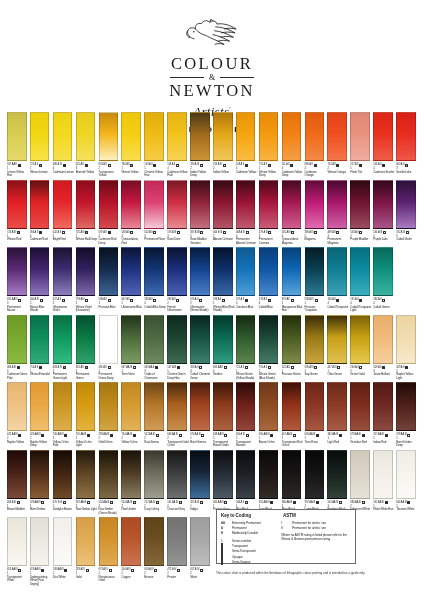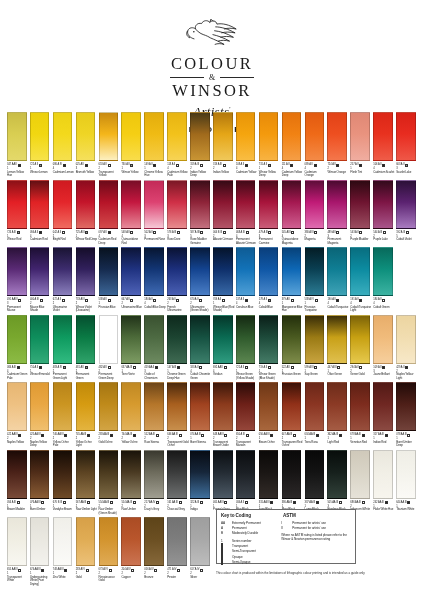--- a/index.html
+++ b/index.html
@@ -109,21 +109,21 @@
       <circle cx="27" cy="31" r="1.4" fill="#1a1a1a" stroke="none"></circle>
       <path d="M56 14 L58 8 L62 12"></path>
     </g>
   </svg>
   <div id="brand-line1">COLOUR</div>
   <div id="amp-row">
     <span class="amp-rule"></span>
     <span id="brand-amp">&amp;</span>
     <span class="amp-rule"></span>
   </div>
-  <div id="brand-line2">WINSOR</div>
+  <div id="brand-line2">NEWTON</div>
   <div id="brand-sub">
     <span>Artists</span><sup>'</sup>
   </div>
   <div id="brand-cat">
     <span>OIL COLOUR</span><sup>™</sup>
   </div>
 </div>
 
 <div id="chart">
     <div class="swatch-row">

